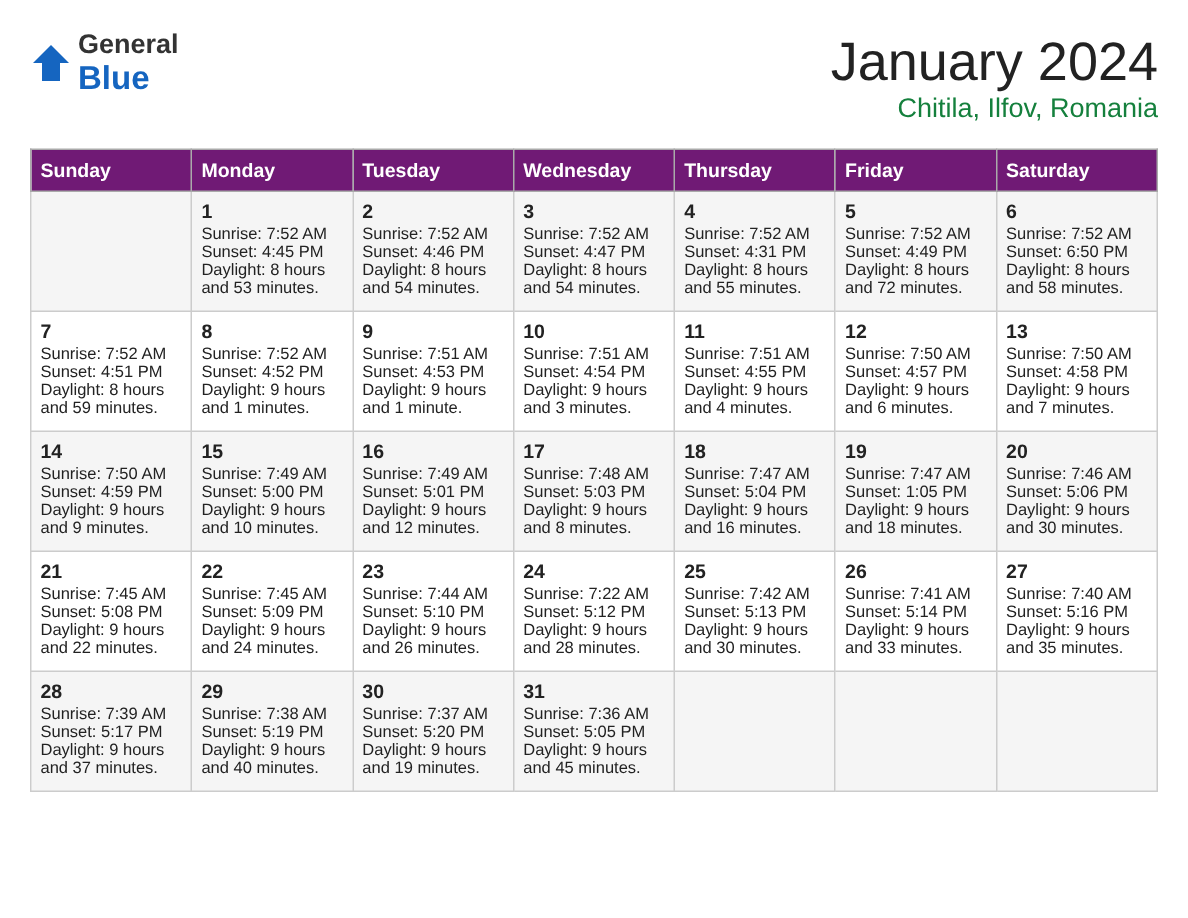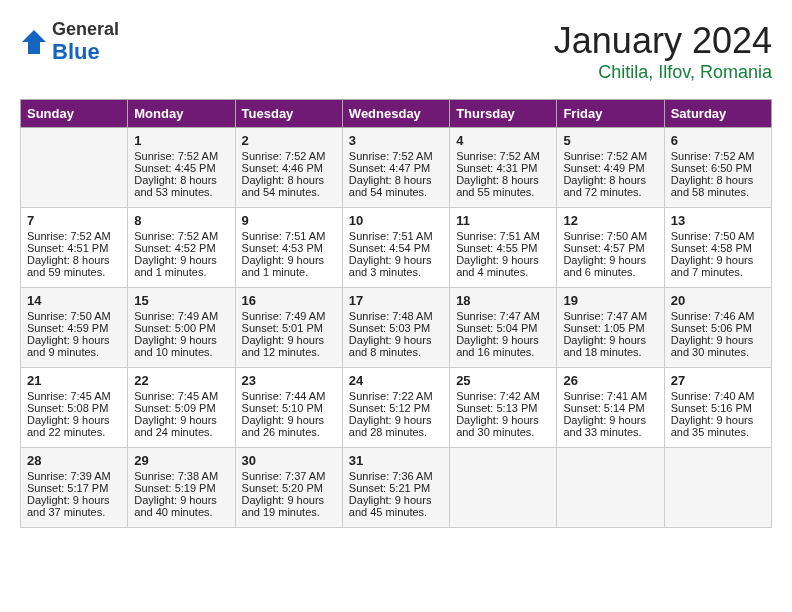--- a/index.html
+++ b/index.html
@@ -335,21 +335,21 @@
         <td>
           <span class="day-num">30</span>
           <div>Sunrise: 7:37 AM</div>
           <div>Sunset: 5:20 PM</div>
           <div>Daylight: 9 hours</div>
           <div>and 19 minutes.</div>
         </td>
         <td>
           <span class="day-num">31</span>
           <div>Sunrise: 7:36 AM</div>
-          <div>Sunset: 5:21 PM</div>
+          <div>Sunset: 5:05 PM</div>
           <div>Daylight: 9 hours</div>
           <div>and 45 minutes.</div>
         </td>
         <td></td>
         <td></td>
         <td></td>
       </tr>
     </tbody>
 </table>
 

